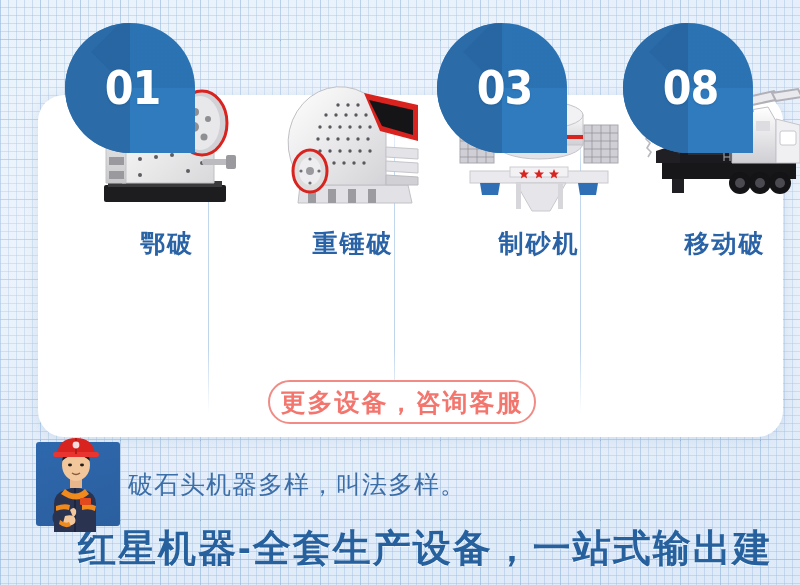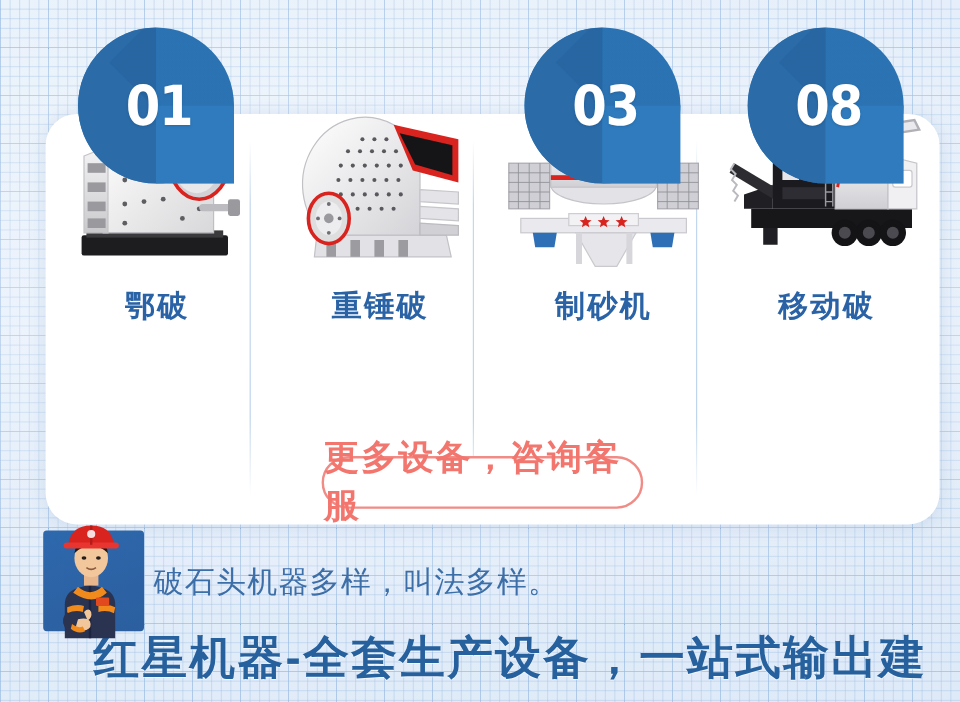--- a/index.html
+++ b/index.html
@@ -104,22 +104,23 @@
     letter-spacing:-1px;
     line-height:1;
     text-shadow:0 1px 2px rgba(20,60,105,.25);
     z-index:5;
     white-space:nowrap;
   }
 
   
   .cell{
     position:absolute;
-    top:16px; width:186px; height:342px;
+    top:5px; width:186px; height:342px;
     z-index:3;
+    margin-left:36px;
   }
   .cell .photo{
     position:absolute;
     left:8px; top:62px;
     width:170px; height:150px;
   }
   .cell .label{
     position:absolute;
     left:0; right:0; top:222px;
     text-align:center;
@@ -133,21 +134,21 @@
   
   .cta{
     position:absolute;
     left:268px; top:380px;
     width:268px; height:44px;
     border:2px solid #f08b85;
     border-radius:22px;
     display:flex; align-items:center; justify-content:center;
     background:#fff;
     color:#f3766e;
-    font-size:29px;
+    font-size:25px;
     font-weight:bold;
     letter-spacing:2px;
     z-index:5;
     cursor:pointer;
   }
 
   
   .worker{
     position:absolute;
     left:36px; top:442px;

